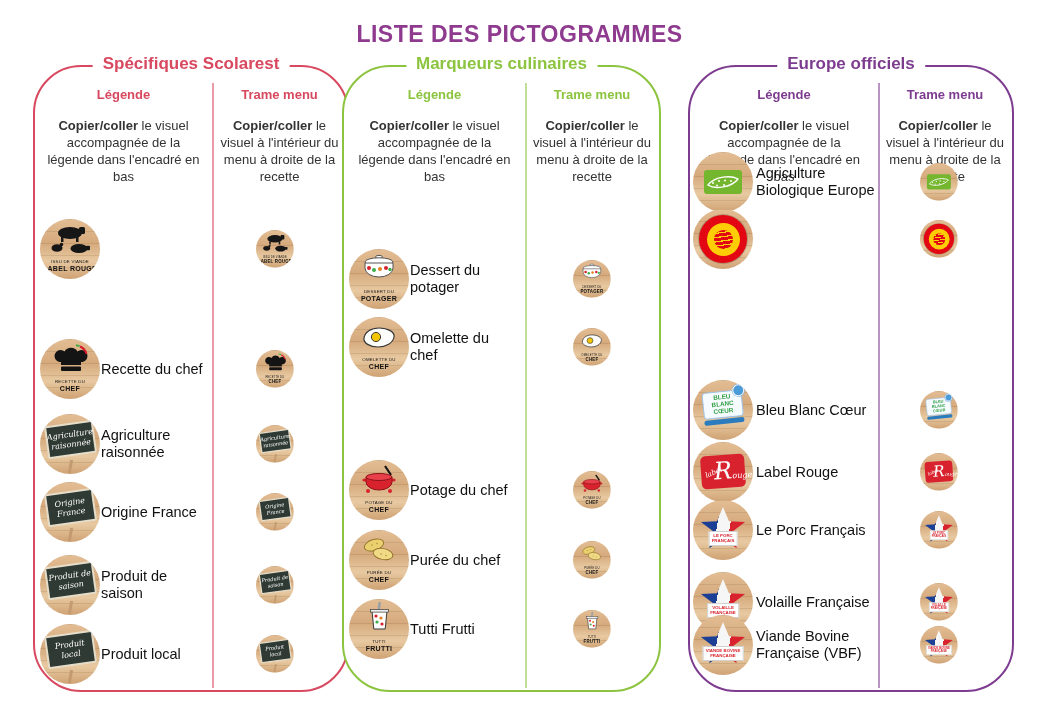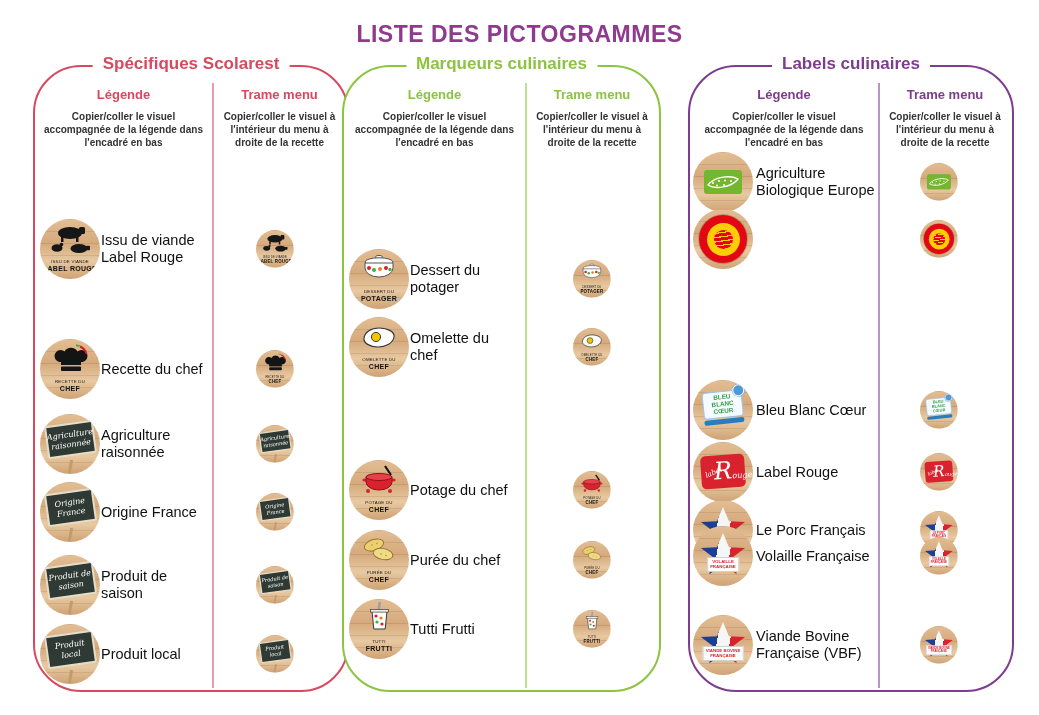--- a/index.html
+++ b/index.html
@@ -17,21 +17,21 @@
 
   .ptitle{position:absolute;top:-13px;left:50%;transform:translateX(-50%);
     background:#fff;padding:0 10px;margin:0;font-size:17px;font-weight:bold;
     white-space:nowrap;}
 
   .divider{position:absolute;top:16px;bottom:2px;width:1.5px;opacity:.55;}
   .p1 .divider{left:177px;} .p2 .divider{left:181px;} .p3 .divider{left:188px;}
 
   .hdr{position:absolute;top:20px;text-align:center;}
   .hdr h3{margin:0 0 3px 0;font-size:13px;}
-  .desc{margin:8px auto;font-size:10px;line-height:1.3;color:#333;font-weight:bold;}
+  .desc{margin:16px auto;font-size:13px;line-height:1.3;color:#333;}
   .hdr-l{left:0;} .hdr-t{right:0;}
   .p1 .hdr-l{width:177px;} .p1 .hdr-t{left:177px;}
   .p2 .hdr-l{width:181px;} .p2 .hdr-t{left:181px;}
   .p3 .hdr-l{width:188px;} .p3 .hdr-t{left:188px;}
   .hdr-l .desc{width:162px;} .hdr-t .desc{width:120px;}
 
   .row{position:absolute;left:0;right:0;height:60px;}
   .label{position:absolute;left:66px;top:50%;transform:translateY(-50%);
     font-size:14.5px;line-height:1.15;width:110px;}
   .p3 .label{width:122px;}
@@ -125,21 +125,20 @@
             <circle cx="13.5" cy="20.5" r="1.8"></circle>
           <ellipse cx="31" cy="24.5" rx="8.5" ry="4.6"></ellipse>
             <rect x="38" y="21.8" width="4" height="4.5" rx="1"></rect>
         </g>
       </svg>
       <div class="cap">
           <span>ISSU DE VIANDE</span>
           <b>LABEL ROUGE</b>
         </div>
     </div>
-    <div class="label">Issu de viande Label Rouge</div>
     <div class="mini">
         <div class="icon">
       <svg class="art" width="44" height="30" viewBox="0 0 44 30">
         <g fill="#161616">
           <ellipse cx="22" cy="9" rx="12" ry="6"></ellipse>
               <rect x="31" y="3" width="6" height="7" rx="1.5"></rect>
           <rect x="13" y="13" width="2.5" height="5"></rect>
               <rect x="28" y="13" width="2.5" height="5"></rect>
           <ellipse cx="9" cy="24" rx="5.5" ry="3.8"></ellipse>
               <circle cx="13.5" cy="20.5" r="1.8"></circle>
@@ -444,21 +443,21 @@
       <div class="cap">
             <span>TUTTI</span>
             <b>FRUTTI</b>
           </div>
     </div>
       </div>
   </div>
 </section>
 
 <section class="panel p3" style="border-color: rgb(125, 60, 143);">
-  <h2 class="ptitle" style="color: rgb(125, 60, 143);">Labels culinaires</h2>
+  <h2 class="ptitle" style="color: rgb(125, 60, 143);">Europe officiels</h2>
   <div class="divider" style="background-color: rgb(125, 60, 143);"></div>
 
   <header class="hdr hdr-l">
     <h3 style="color: rgb(125, 60, 143);">Légende</h3>
     <p class="desc"><b>Copier/coller</b><span> le visuel accompagnée de la légende dans l'encadré en bas</span></p>
   </header>
   <header class="hdr hdr-t">
     <h3 style="color: rgb(125, 60, 143);">Trame menu</h3>
     <p class="desc"><b>Copier/coller</b><span> le visuel à l'intérieur du menu à droite de la recette</span></p>
   </header>
@@ -578,21 +577,21 @@
         <div class="star"></div>
         <div class="starcap">
               <span>LE PORC</span>
               <span>FRANÇAIS</span>
             </div>
       </div>
     </div>
       </div>
   </div>
 
-  <div class="row" style="top:459px">
+  <div class="row" style="top:505px">
     <div class="icon">
       <div class="starbox">
         <div class="star"></div>
         <div class="starcap">
             <span>VOLAILLE</span>
             <span>FRANÇAISE</span>
           </div>
       </div>
     </div>
     <div class="label">Volaille Française</div>

